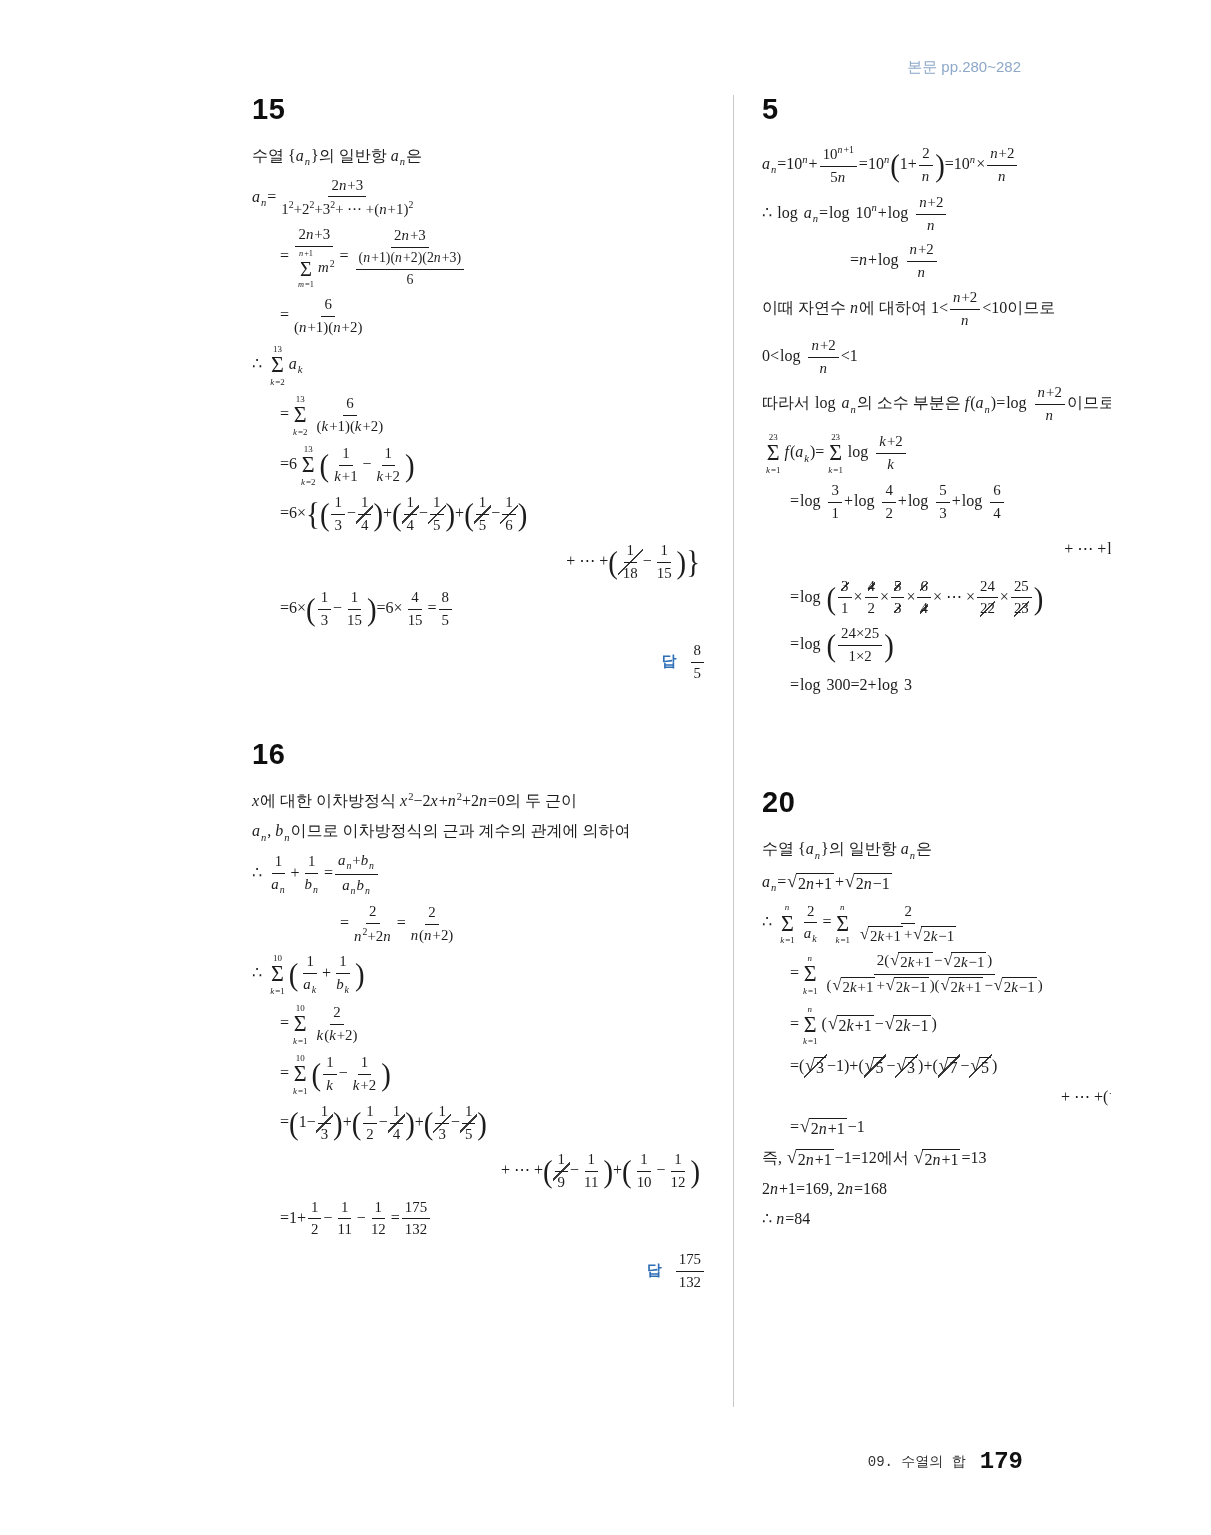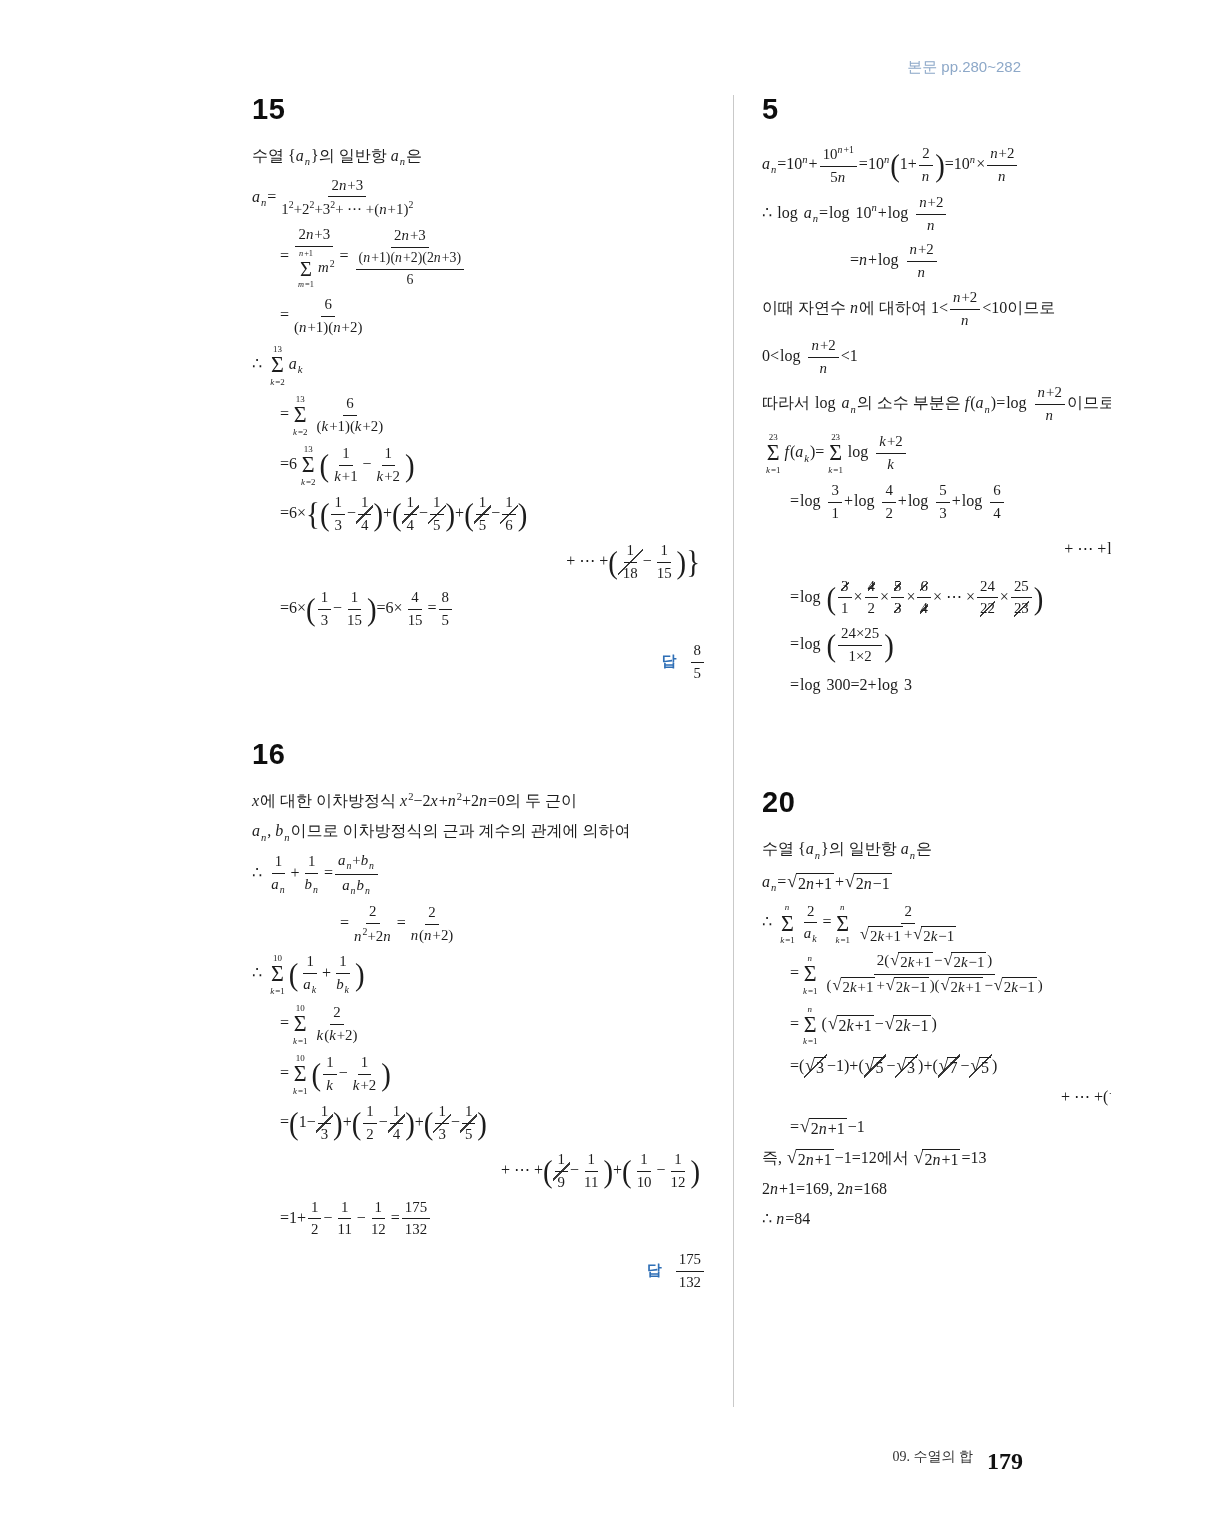--- a/index.html
+++ b/index.html
@@ -53,22 +53,22 @@
     display: inline-block;
     background-image: linear-gradient(135deg,
       transparent calc(50% - 0.8px), #3a3a3a calc(50% - 0.8px),
       #3a3a3a calc(50% + 0.8px), transparent calc(50% + 0.8px));
   }
   .bd {
     display: inline-block; vertical-align: middle; font-weight: 300;
     font-size: 1.8em; transform: scaleY(1.06); line-height: 1;
   }
   .footer {
-    position: absolute; right: 88px; bottom: 60px; display: flex; align-items: flex-start;
-    font-family: Liberation Serif, serif;
+    position: absolute; right: 88px; bottom: 60px; display: flex; align-items: center;
+    font-family: Liberation Mono, monospace;
   }
   .footer .sec { font-size: 14px; color: #333; margin-right: 14px; }
   .footer .pg { font-size: 24px; font-weight: 700; color: #111; }
 </style>
 </head>
 <body>
 
 <div class="page">
   <div class="header-ref">본문 pp.280~282</div>
   <div class="divider"></div>

